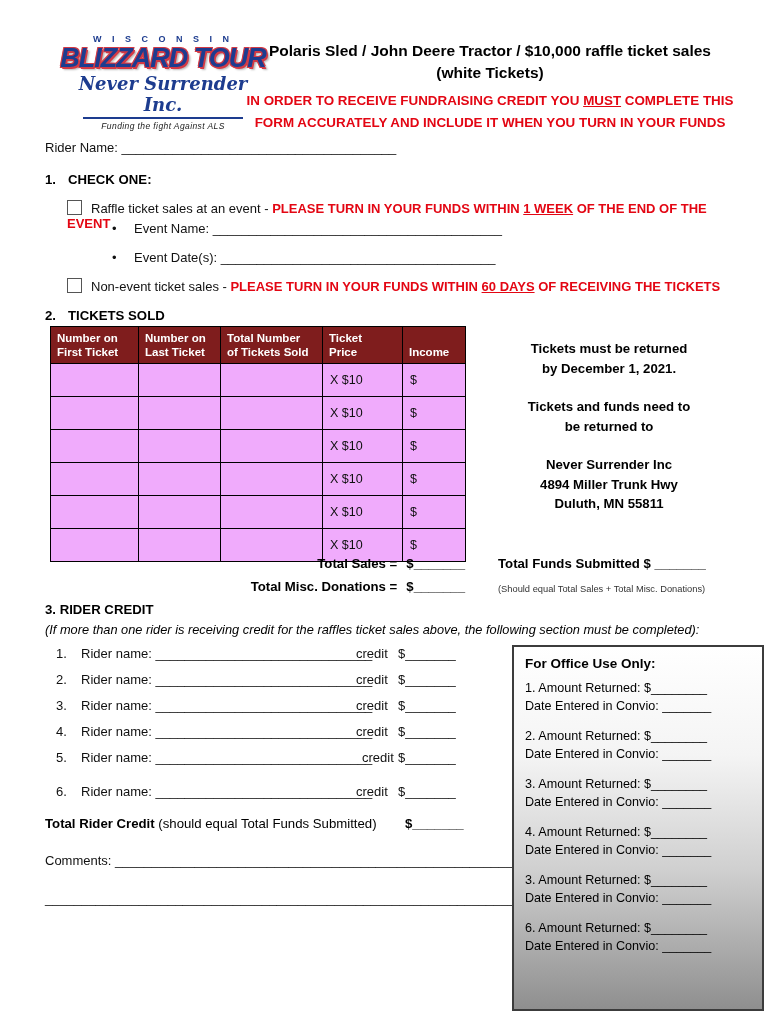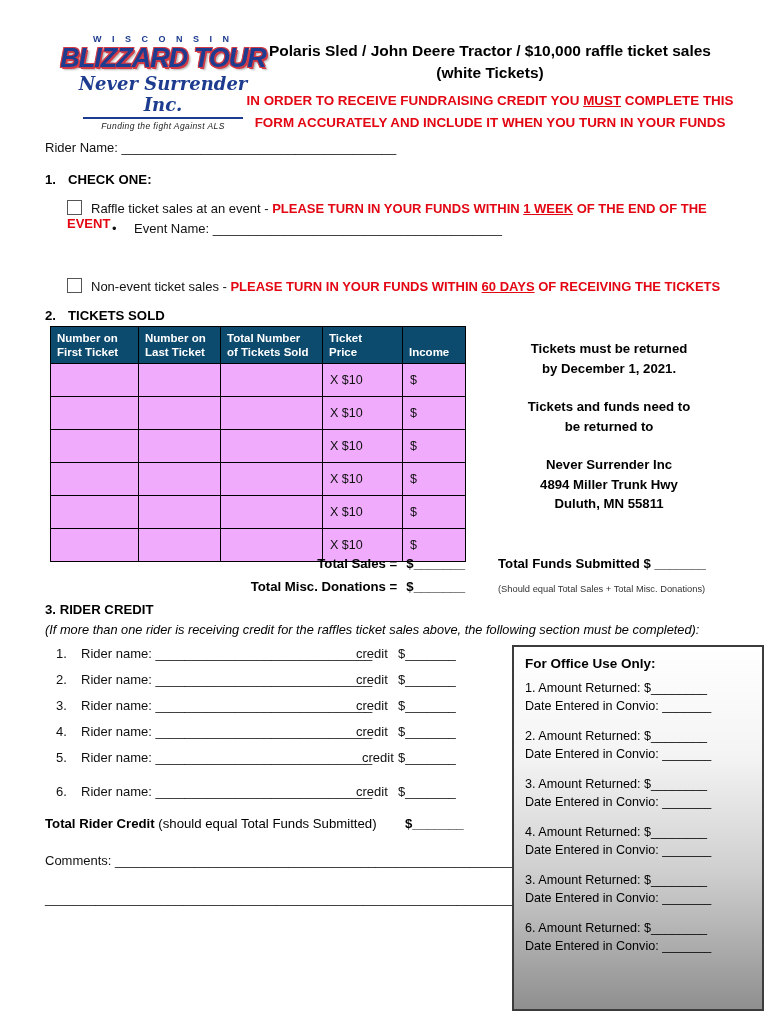--- a/index.html
+++ b/index.html
@@ -27,21 +27,21 @@
   .sec-heading{position:absolute;left:45px;font-weight:bold;font-size:13.2px;color:#000;}
   .sec-num{display:inline-block;width:23px;}
 
   .cb-row{position:absolute;left:67px;width:680px;font-size:13px;}
   .cb{display:inline-block;width:13px;height:13px;border:1.3px solid #555;background:#fff;vertical-align:-2px;margin-right:9px;}
   .bullet-row{position:absolute;left:112px;font-size:13px;}
   .bullet{display:inline-block;width:22px;}
 
   
   .tickets-table{position:absolute;left:50px;top:326px;border-collapse:collapse;table-layout:fixed;width:415px;}
-  .tickets-table th{background:#0c4a6e;color:#fff;font-size:11.5px;font-weight:bold;text-align:left;vertical-align:top;padding:4px 6px;border:1px solid #000;line-height:14px;}
+  .tickets-table th{background:#7f1d1d;color:#fff;font-size:11.5px;font-weight:bold;text-align:left;vertical-align:top;padding:4px 6px;border:1px solid #000;line-height:14px;}
   .tickets-table th.bottom{vertical-align:bottom;}
   .tickets-table td{border:1px solid #000;height:28px;font-size:12.5px;padding:2px 7px;vertical-align:middle;background:#f0abfc;}
 
   .aside{position:absolute;left:498px;top:320px;width:222px;text-align:center;font-weight:bold;font-size:13.2px;line-height:19.5px;color:#000;}
   .aside p{margin:0 0 19px 0;}
 
   .totals-left{position:absolute;left:0;width:465px;display:flex;justify-content:flex-end;gap:9px;font-weight:bold;font-size:13.2px;color:#000;}
   .funds{position:absolute;left:498px;font-weight:bold;font-size:13.2px;color:#000;}
   .funds-note{position:absolute;left:498px;font-size:9.3px;color:#333;}
 
@@ -94,20 +94,24 @@
 
   <div class="cb-row" style="top:200px;">
     <span class="cb"></span><span>Raffle ticket sales at an event - </span><span class="red"><span>PLEASE TURN IN YOUR FUNDS WITHIN </span><span class="u">1 WEEK</span><span> OF THE END OF THE EVENT</span></span>
   </div>
 
   <div class="bullet-row" style="top:221px;">
     <span class="bullet">•</span><span>Event Name:</span>
     <span>________________________________________</span>
   </div>
 
+  <div class="bullet-row" style="top:250px;">
+    <span class="bullet">•</span><span>Event Date(s):</span>
+    <span>______________________________________</span>
+  </div>
 
   <div class="cb-row" style="top:278px;">
     <span class="cb"></span><span>Non-event ticket sales - </span><span class="red"><span>PLEASE TURN IN YOUR FUNDS WITHIN </span><span class="u">60 DAYS</span><span> OF RECEIVING THE TICKETS</span></span>
   </div>
 
   <div class="sec-heading" style="top:308px;">
     <span class="sec-num">2.</span><span>TICKETS SOLD</span>
   </div>
 
   <table class="tickets-table">

